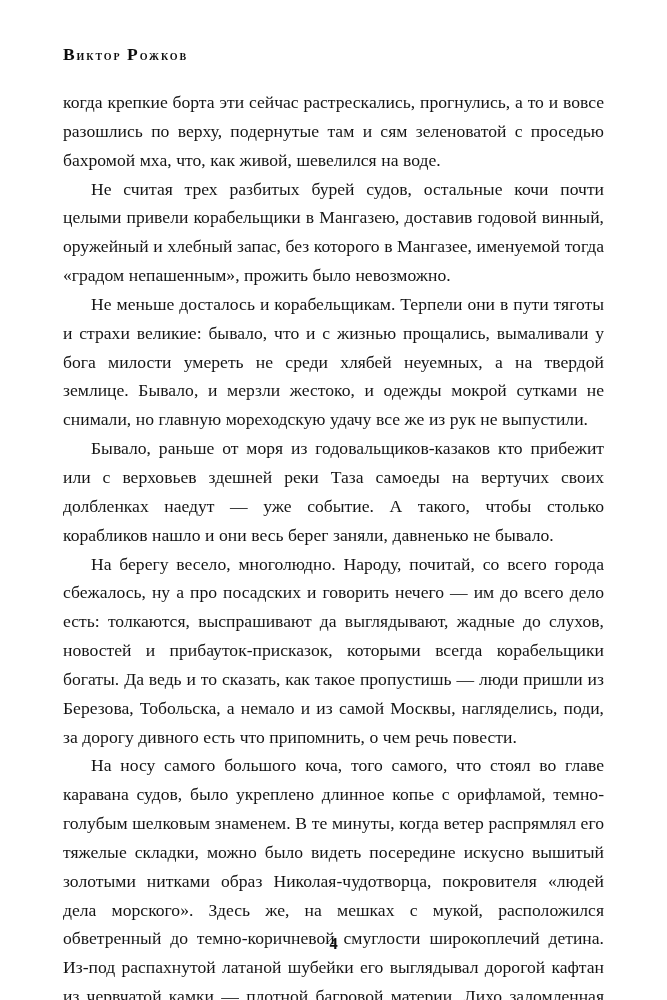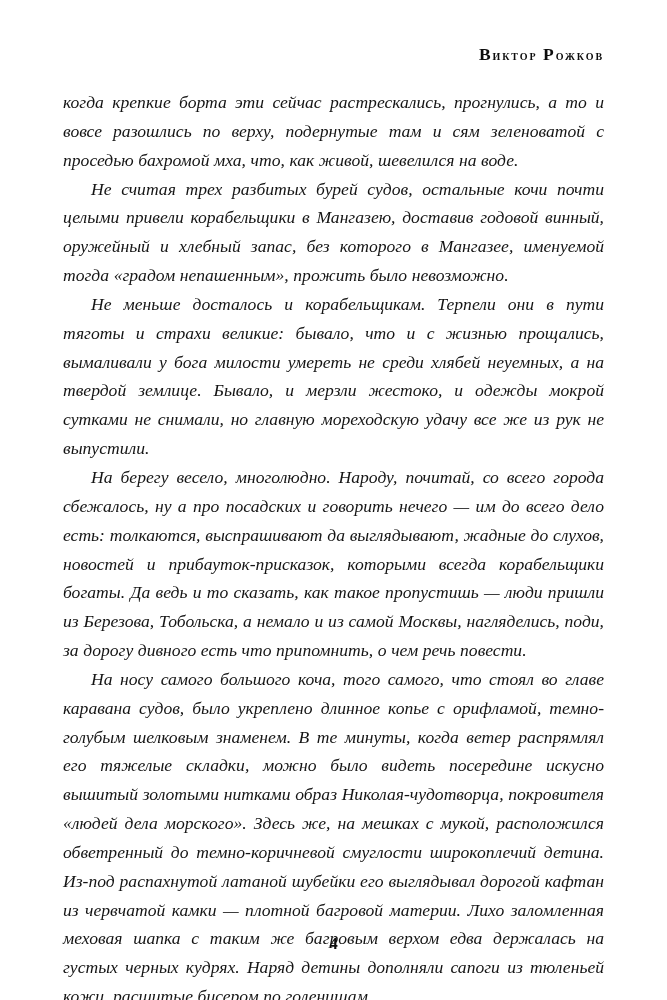--- a/index.html
+++ b/index.html
@@ -25,21 +25,21 @@
     height: 1000px;
     background: #ffffff;
   }
 
   
   .running-head {
     position: absolute;
     left: 63px;
     top: 44px;
     width: 541px;
-    text-align: right;
+    text-align: left;
     font-family: "Liberation Serif", "DejaVu Serif", serif;
     font-weight: 700;
     font-size: 14.5px;
     line-height: 20px;
     letter-spacing: 1.9px;
     color: #0d0d0d;
     font-variant: small-caps;
     text-transform: lowercase;
     white-space: nowrap;
   }
@@ -61,21 +61,20 @@
     margin: 0;
     padding: 0;
     font-size: 17.6px;
     line-height: 28.85px;
     text-align: justify;
     text-indent: 28px;
     color: #141414;
     hyphens: manual;
     -webkit-hyphens: manual;
     word-spacing: 0.01em;
-    font-style: italic;
   }
   .para.first {
     text-indent: 0;
   }
   .para:last-child {
     text-align-last: left;
   }
 
   
   .folio {
@@ -95,20 +94,21 @@
 <body>
 
 <div class="page">
 
   <div class="running-head"><span class="sc-first">В</span><span>ИКТОР</span>&nbsp;<span class="sc-first">Р</span><span>ОЖКОВ</span></div>
 
   <div class="textblock">
     <p class="para first">когда крепкие борта эти сейчас растрескались, прогнулись, а то и вовсе разошлись по верху, подернутые там и сям зеленоватой с проседью бахромой мха, что, как живой, шевелился на воде.</p>
     <p class="para">Не считая трех разбитых бурей судов, остальные кочи почти целыми привели корабельщики в Мангазею, доставив годовой винный, оружейный и хлебный запас, без которого в Мангазее, именуемой тогда «градом непашенным», прожить было невозможно.</p>
     <p class="para">Не меньше досталось и корабельщикам. Терпели они в пути тяготы и страхи великие: бывало, что и с жизнью прощались, вымаливали у бога милости умереть не среди хлябей неуемных, а на твердой землице. Бывало, и мерзли жестоко, и одежды мокрой сутками не снимали, но главную мореходскую удачу все же из рук не выпустили.</p>
+    <p class="para">Бывало, раньше от моря из годовальщиков-казаков кто прибежит или с верховьев здешней реки Таза самоеды на вертучих своих долбленках наедут — уже событие. А такого, чтобы столько корабликов нашло и они весь берег заняли, давненько не бывало.</p>
     <p class="para">На берегу весело, многолюдно. Народу, почитай, со всего города сбежалось, ну а про посадских и говорить нечего — им до всего дело есть: толкаются, выспрашивают да выглядывают, жадные до слухов, новостей и прибауток-присказок, которыми всегда корабельщики богаты. Да ведь и то сказать, как такое пропустишь — люди пришли из Березова, Тобольска, а немало и из самой Москвы, нагляделись, поди, за дорогу дивного есть что припомнить, о чем речь повести.</p>
     <p class="para">На носу самого большого коча, того самого, что стоял во главе каравана судов, было укреплено длинное копье с орифламой, темно-голубым шелковым знаменем. В те минуты, когда ветер распрямлял его тяжелые складки, можно было видеть посередине искусно вышитый золотыми нитками образ Николая-чудотворца, покровителя «людей дела морского». Здесь же, на мешках с мукой, расположился обветренный до темно-коричневой смуглости широкоплечий детина. Из-под распахнутой латаной шубейки его выглядывал дорогой кафтан из червчатой камки — плотной багровой материи. Лихо заломленная меховая шапка с таким же багровым верхом едва держалась на густых черных кудрях. Наряд детины дополняли сапоги из тюленьей кожи, расшитые бисером по голенищам.</p>
 
   </div>
 
   <div class="folio">4</div>
 
 </div>
 
 </body></html>

